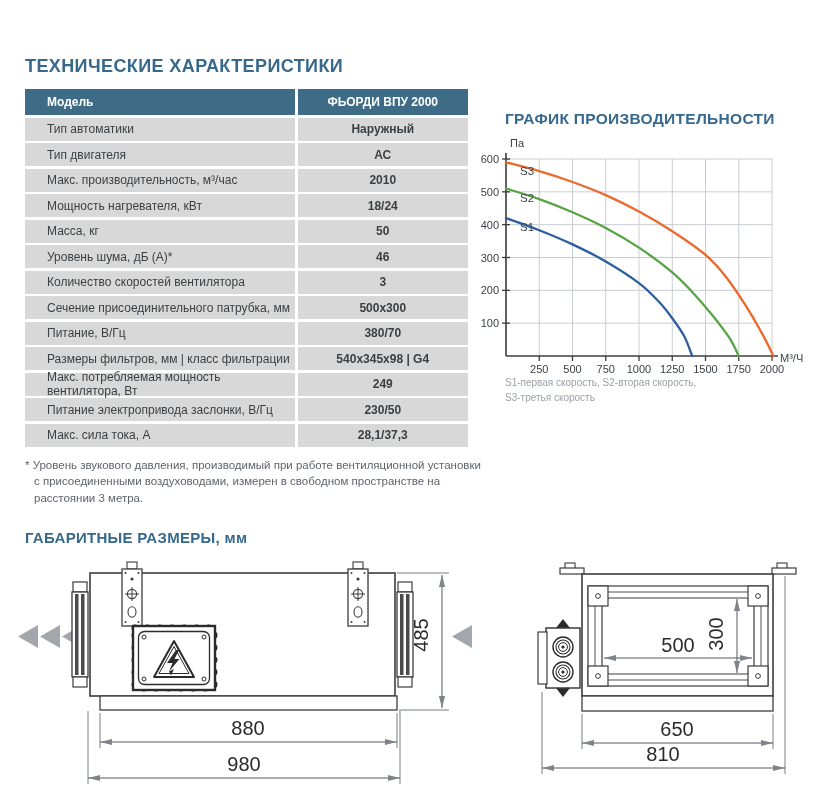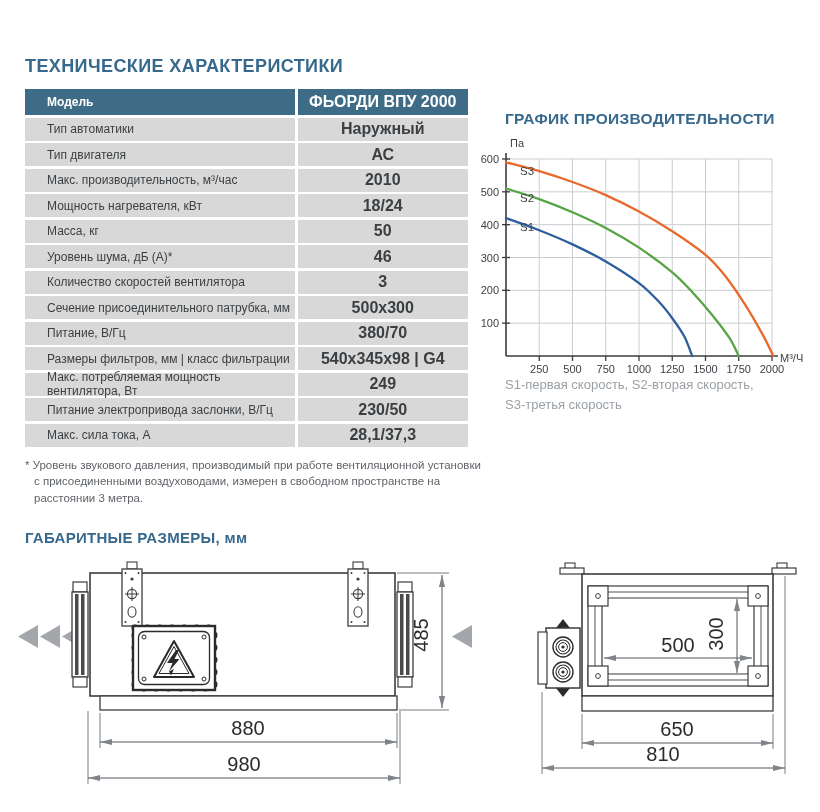--- a/index.html
+++ b/index.html
@@ -10,25 +10,25 @@
   .h-chart{position:absolute;left:505px;top:84px;font-size:15.5px;font-weight:bold;
            color:#37698D;letter-spacing:.3px;}
   .h-dims{position:absolute;left:25px;top:503px;font-size:15px;font-weight:bold;
           color:#37698D;letter-spacing:.3px;}
   #specs{position:absolute;left:25px;top:63px;width:443px;}
   .srow{display:flex;height:23px;margin-bottom:2.5px;}
   .srow.head{height:26px;}
   .srow .c1{width:270px;margin-right:2.5px;background:#D8D8D8;display:flex;align-items:center;
             padding-left:22px;box-sizing:border-box;font-size:12px;color:#3b3f42;}
   .srow .c2{flex:1;background:#D8D8D8;display:flex;align-items:center;justify-content:center;
-            font-size:16px;color:#3b3f42;font-weight:600;}
+            font-size:12px;color:#3b3f42;font-weight:600;}
   .srow.head .c1,.srow.head .c2{background:#3E6C86;color:#fff;font-weight:600;}
   #footnote{position:absolute;left:25px;top:431px;width:447px;font-size:11.5px;color:#5f6368;
             line-height:1.42;padding-left:9px;text-indent:-9px;}
-  #legend{position:absolute;left:505px;top:349px;width:300px;font-size:13px;color:#9aa0a5;
+  #legend{position:absolute;left:505px;top:349px;width:300px;font-size:10px;color:#9aa0a5;
           line-height:1.5;}
   #chart{position:absolute;left:480px;top:110px;}
   #draw-left{position:absolute;left:15px;top:530px;}
   #draw-right{position:absolute;left:510px;top:530px;}
   .tick{font:11px "Liberation Sans",sans-serif;fill:#3b3f44;}
   .slabel{font:11.5px "Liberation Sans",sans-serif;fill:#3b3f44;}
   .dim{font:20px "Liberation Sans",sans-serif;fill:#2b2b2b;}
   .ln{stroke:#3d3d3d;fill:#fff;}
   .ext{stroke:#6a6f74;stroke-width:.9;}
   .dl{stroke:#55595e;stroke-width:1;}

